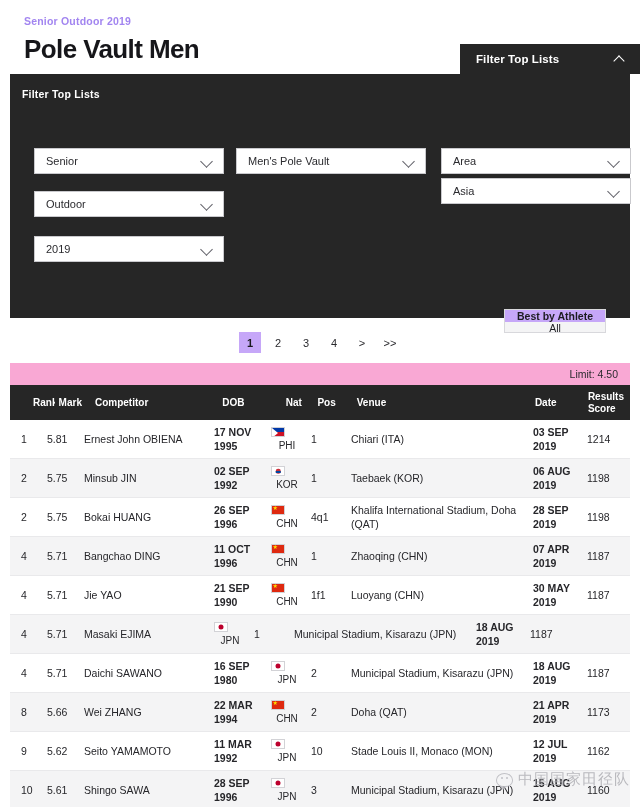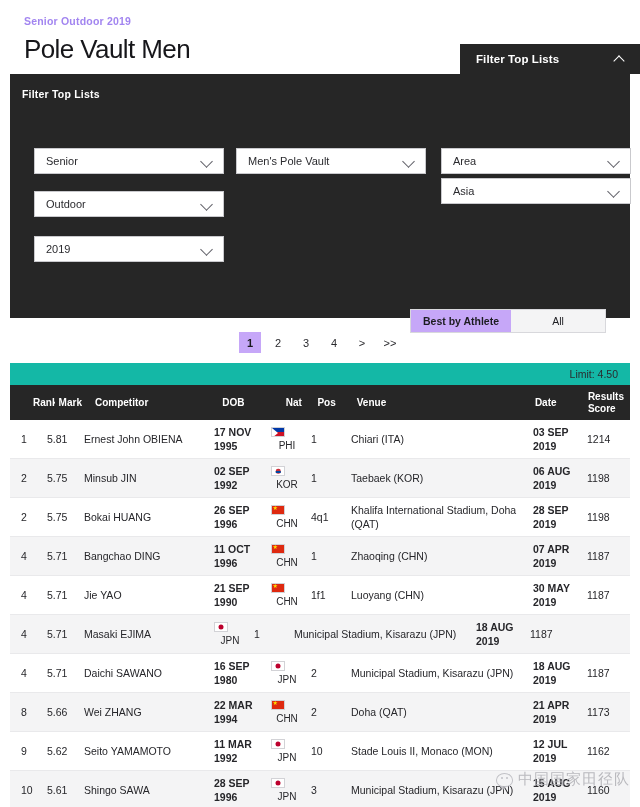--- a/index.html
+++ b/index.html
@@ -16,21 +16,21 @@
   .page-header { padding: 14px 24px 0 24px; }
   .eyebrow {
     font-size: 10.5px;
     color: #a285f0;
     font-weight: 700;
     letter-spacing: .2px;
     line-height: 14px;
   }
   .page-title {
     font-size: 26px;
-    font-weight: 400;
+    font-weight: 700;
     color: #16161a;
     letter-spacing: -0.6px;
     line-height: 34px;
     margin-top: 4px;
   }
   .title-rule {
     width: 106px;
     height: 2px;
     background: #e3e3e6;
     margin-top: 8px;
@@ -115,20 +115,21 @@
 
   
   .toggle {
     position: absolute;
     right: 12px;
     top: 201px;
     display: flex;
     height: 24px;
     border: 1px solid #d8d8dc;
     overflow: hidden;
+    flex-direction: column;
   }
   .toggle-opt {
     display: flex; align-items: center; justify-content: center;
     font-size: 10.5px;
     color: #1c1c20;
     padding: 0 12px;
     background: #f4f4f5;
   }
   .toggle-opt.active { background: #c6a7f8; font-weight: 700; }
   .toggle-opt.wide { min-width: 94px; }
@@ -147,21 +148,21 @@
     color: #2a2a2e;
     padding: 0 4px;
   }
   .page-btn.active { background: #c6a7f8; font-weight: 700; color: #1a1a1e; }
 
   
   .limit-bar {
     position: absolute;
     top: 363px; left: 10px;
     width: 620px; height: 22px;
-    background: #14b8a6;
+    background: #f9a8d4;
     display: flex; align-items: center; justify-content: flex-end;
     padding-right: 12px;
     font-size: 10.5px;
     color: #2b2b2f;
   }
 
   
   .table { position: absolute; top: 385px; left: 10px; width: 620px; }
   .trow { display: flex; align-items: center; border-bottom: 1px solid #e9e9eb; }
   .thead {

